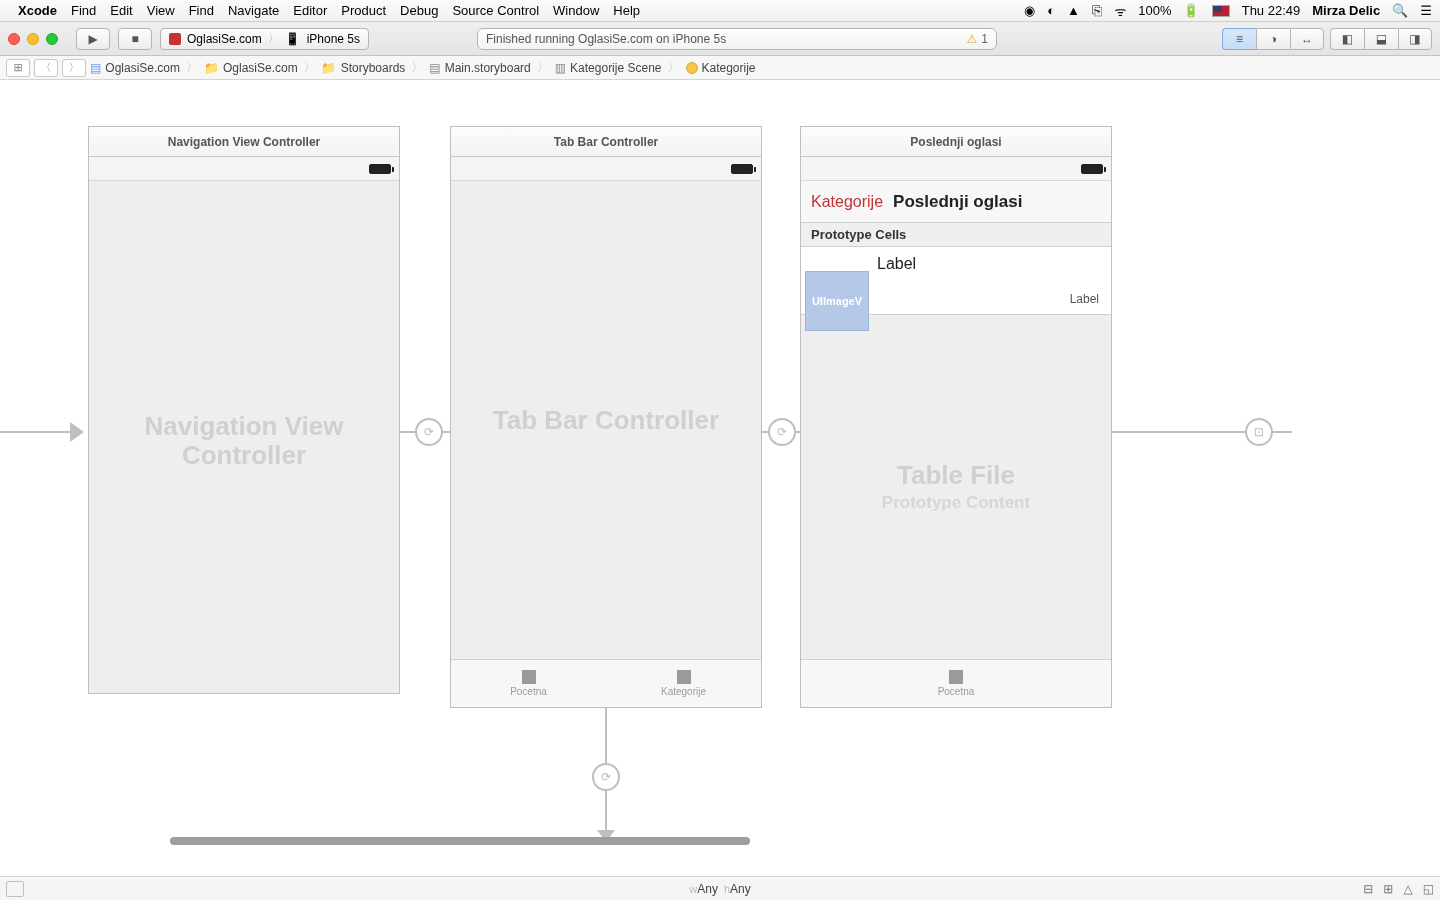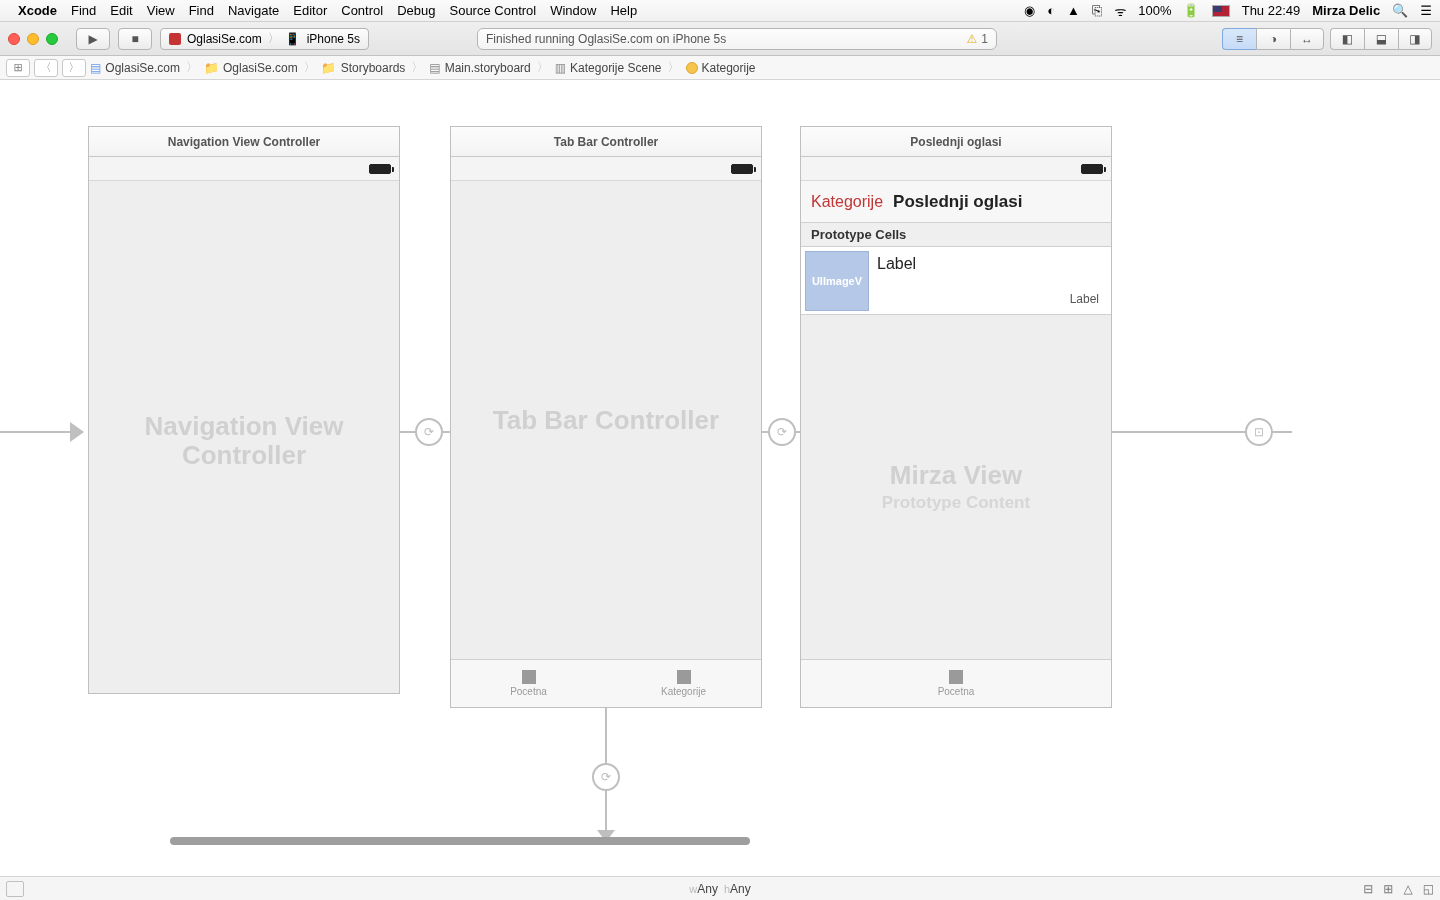--- a/index.html
+++ b/index.html
@@ -57,21 +57,21 @@
 .scene-body { height: 520px; display:flex; flex-direction:column; align-items:center; justify-content:center; font-size:26px; font-weight:700; color:#d0d0d0; text-align:center; line-height:1.1;}
 .scene-body.sub .sub { font-size:17px; color:#d6d6d6; font-weight:700; margin-top:4px;}
 .tabbar { height: 48px; border-top: 1px solid #d0d0d0; background:#f7f7f7; display:flex;}
 .tab { flex:1; display:flex; flex-direction:column; align-items:center; justify-content:center; gap:2px; font-size:10px; color:#9a9a9a;}
 .tab .sq { width:14px; height:14px; background:#9a9a9a;}
 .navbar { height: 42px; background:#f7f7f7; border-bottom:1px solid #d0d0d0; display:flex; align-items:center; padding:0 10px; gap:10px;}
 .navbar .back { color:#c03535; font-size:16px;}
 .navbar .title { font-weight:700; font-size:17px; color:#222;}
 .proto-header { height: 24px; background:#efefef; border-bottom:1px solid #d0d0d0; padding:0 10px; font-weight:700; font-size:13px; color:#333; display:flex; align-items:center;}
 .proto-cell { height: 68px; background:#fff; border-bottom:1px solid #d0d0d0; display:flex; padding:4px;}
-.imgview { width: 64px; height: 60px; background:#b5c8e8; color:#fff; font-size:11px; font-weight:700; display:flex; align-items:center; justify-content:center; border:1px solid #9db3d8;}
+.imgview { width: 64px; height: 60px; background:#b5c8e8; color:#fff; font-size:11px; font-weight:700; display:flex; align-items:center; justify-content:center; border:1px solid #9db3d8;margin-top:20px;}
 .cell-labels { flex:1; position:relative; padding:4px 8px;}
 .cell-labels .l1 { font-size:16px; color:#222;}
 .cell-labels .l2 { position:absolute; bottom:4px; right:8px; font-size:12px; color:#555;}
 
 
 .arrow-line { position:absolute; height:2px; background:#bfbfbf;}
 .arrow-head { position:absolute; width:0; height:0; border-top:10px solid transparent; border-bottom:10px solid transparent; border-left:14px solid #bfbfbf;}
 .segue-circle { position:absolute; width:28px; height:28px; border:2px solid #bfbfbf; border-radius:50%; background:#fff; display:flex; align-items:center; justify-content:center; font-size:12px; color:#bfbfbf;}
 .vline { position:absolute; width:2px; background:#bfbfbf;}
 
@@ -94,21 +94,21 @@
 
 <div class="menubar">
   <span class="apple"></span>
   <span class="app">Xcode</span>
   <span class="menu-item">Find</span>
   <span class="menu-item">Edit</span>
   <span class="menu-item">View</span>
   <span class="menu-item">Find</span>
   <span class="menu-item">Navigate</span>
   <span class="menu-item">Editor</span>
-  <span class="menu-item">Control</span>
+  <span class="menu-item">Product</span>
   <span class="menu-item">Debug</span>
   <span class="menu-item">Source Control</span>
   <span class="menu-item">Window</span>
   <span class="menu-item">Help</span>
   <div class="right">
     <span>◉</span>
     <span>◐</span>
     <span>▲</span>
     <span>⎘</span>
     <span>ᯤ</span>
@@ -250,21 +250,21 @@
     </div>
     <div class="proto-header">Prototype Cells</div>
     <div class="proto-cell">
       <div class="imgview">UIImageV</div>
       <div class="cell-labels">
         <div class="l1">Label</div>
         <div class="l2">Label</div>
       </div>
     </div>
     <div class="scene-body sub" style="height:344px;">
-      <div>Mirza View</div>
+      <div>Table File</div>
       <div class="sub">Prototype Content</div>
     </div>
     <div class="tabbar">
       <div class="tab">
           <div class="sq"></div>
           <span>Pocetna</span>
         </div>
     </div>
   </div>
 

